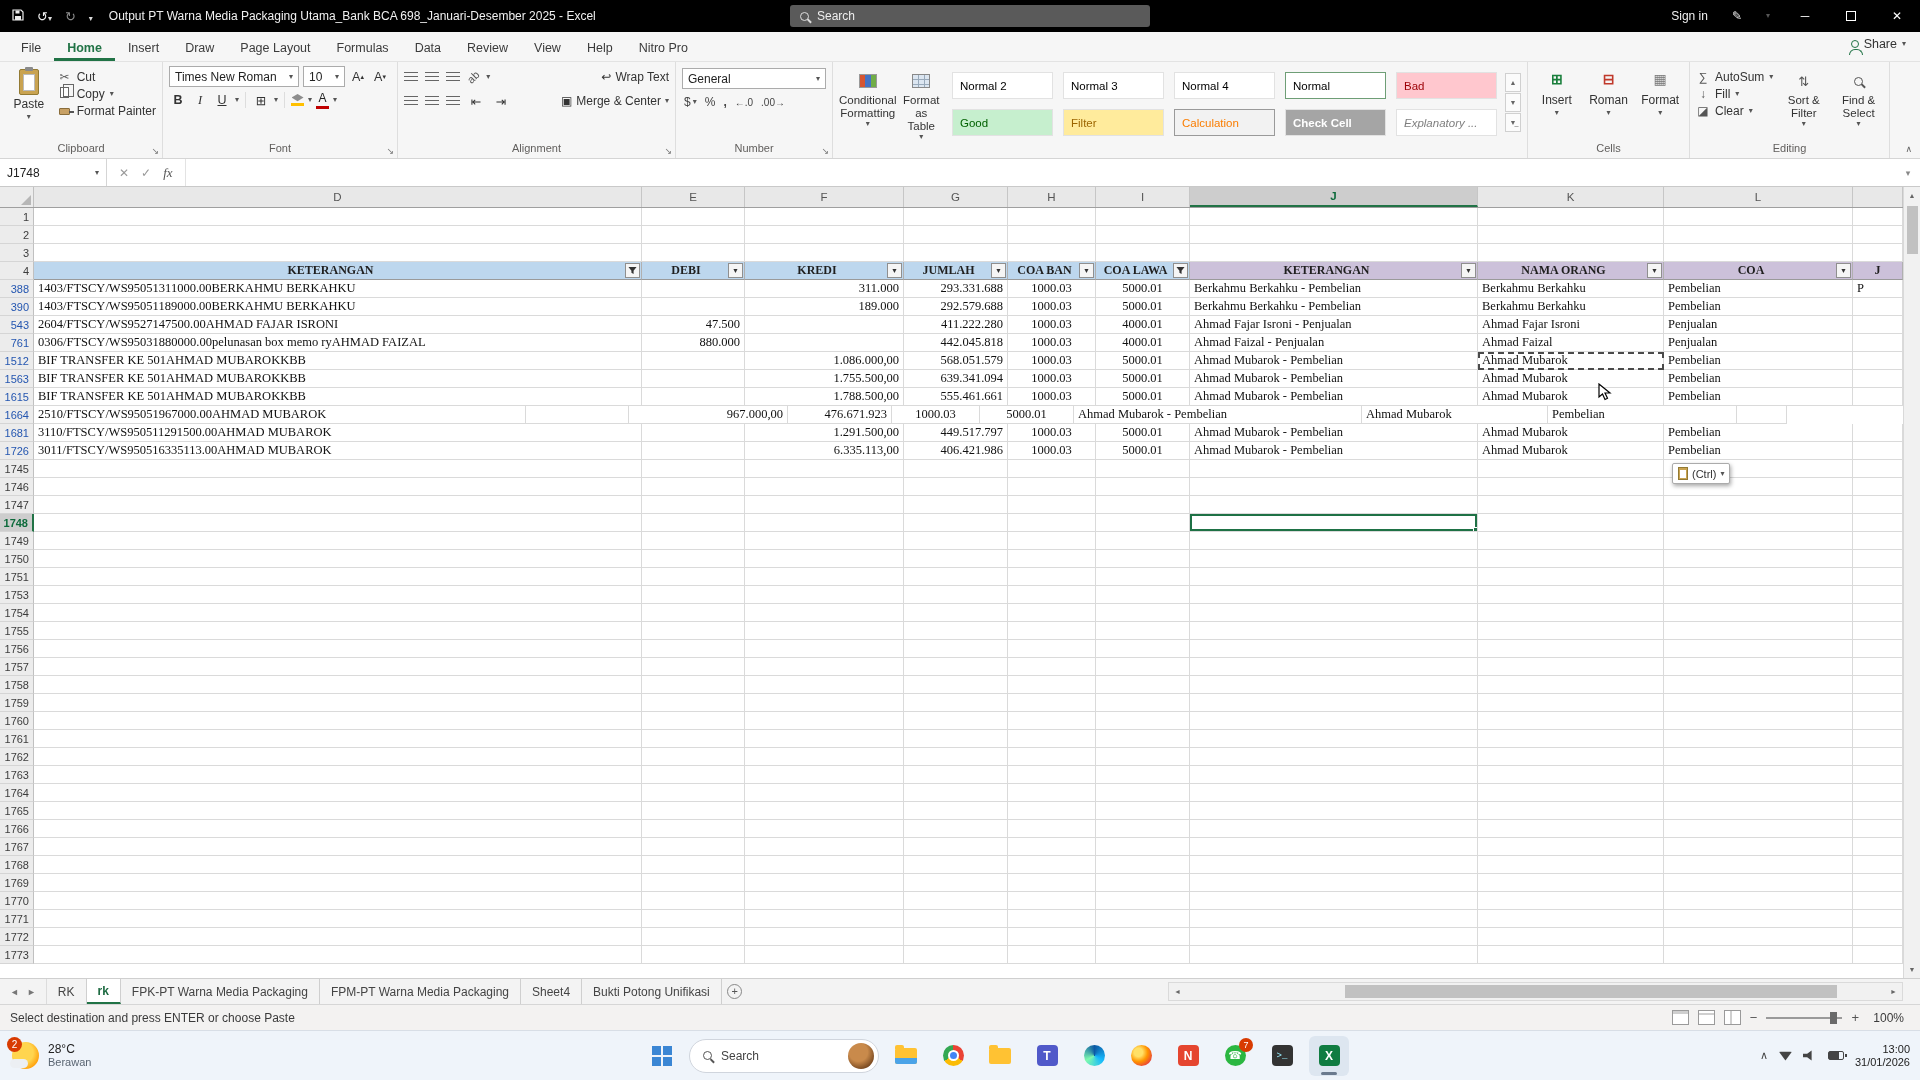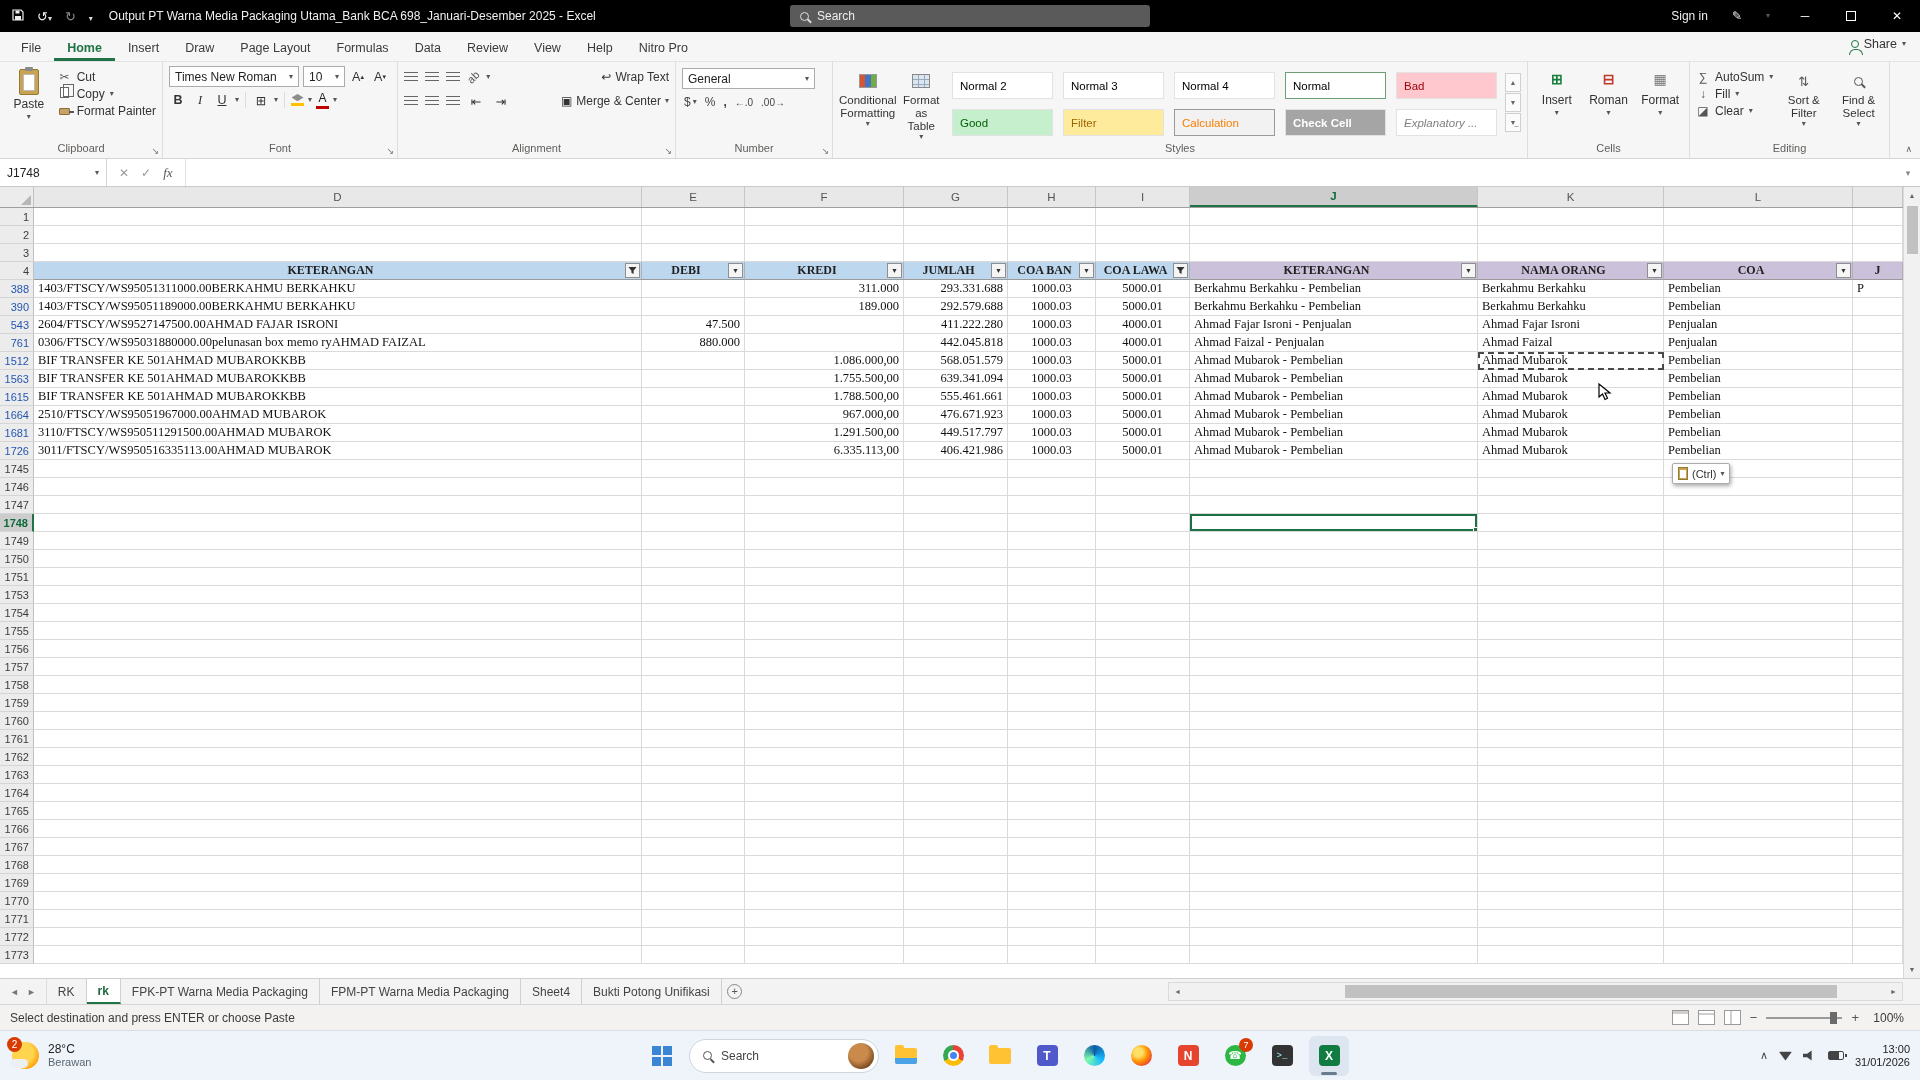--- a/index.html
+++ b/index.html
@@ -331,21 +331,21 @@
         </div>
       </div>
     </div>
     <div class="rlabel">Alignment</div>
     <span class="launcher">↘</span>
   </div>
 
   <div class="rgroup" style="width:157px">
     <div class="rbody">
       <div class="numcol">
-        <div class="combo" style="width:133px">
+        <div class="combo" style="width:144px">
             <span>General</span>
             <span class="caret">▾</span>
           </div>
         <div class="numicons">
           <span class="nb">$<span class="caret">▾</span></span>
           <span class="nb">%</span>
           <span class="nb" style="font-weight:bold">,</span>
           <span class="nb" style="font-size:10px">←.0</span>
           <span class="nb" style="font-size:10px">.00→</span>
         </div>
@@ -382,21 +382,20 @@
           <div class="stylecell" style="background: rgb(242, 242, 242); color: rgb(250, 125, 0); border: 1px solid rgb(154, 154, 154);">Calculation</div>
           <div class="stylecell" style="background: rgb(165, 165, 165); color: rgb(255, 255, 255); font-weight: bold;">Check Cell</div>
           <div class="stylecell" style="background: rgb(255, 255, 255); color: rgb(127, 127, 127); font-style: italic;">Explanatory ...</div>
         </div>
       <div class="galarrows">
         <span>▲</span>
         <span>▼</span>
         <span>▼̲</span>
       </div>
     </div>
-    <div class="rlabel">Styles</div>
   </div>
 
   <div class="rgroup" style="width:162px">
     <div class="rbody" style="justify-content:center">
       <div class="cellbtn">
         <span class="bicon ic-insert">⊞</span>
         <span>Insert</span>
           <span class="caret">▾</span>
       </div>
       <div class="cellbtn">
@@ -655,21 +654,21 @@
         <div class="cell" style="width: 104px; justify-content: flex-end;">555.461.661</div>
         <div class="cell" style="width: 88px; justify-content: center;">1000.03</div>
         <div class="cell" style="width: 94px; justify-content: center;">5000.01</div>
         <div class="cell" style="width: 288px; justify-content: flex-start;">Ahmad Mubarok - Pembelian</div>
         <div class="cell" style="width: 186px; justify-content: flex-start;">Ahmad Mubarok</div>
         <div class="cell" style="width: 189px; justify-content: flex-start;">Pembelian</div>
         <div class="cell" style="width: 50px; justify-content: flex-start;"></div>
       </div>
       <div class="grow">
         <div class="rownum blue">1664</div>
-        <div class="cell" style="width: 608px; justify-content: flex-start;">2510/FTSCY/WS95051967000.00AHMAD MUBAROK</div>
+        <div class="cell" style="width: 492px; justify-content: flex-start;">2510/FTSCY/WS95051967000.00AHMAD MUBAROK</div>
         <div class="cell" style="width: 103px; justify-content: flex-end;"></div>
         <div class="cell" style="width: 159px; justify-content: flex-end;">967.000,00</div>
         <div class="cell" style="width: 104px; justify-content: flex-end;">476.671.923</div>
         <div class="cell" style="width: 88px; justify-content: center;">1000.03</div>
         <div class="cell" style="width: 94px; justify-content: center;">5000.01</div>
         <div class="cell" style="width: 288px; justify-content: flex-start;">Ahmad Mubarok - Pembelian</div>
         <div class="cell" style="width: 186px; justify-content: flex-start;">Ahmad Mubarok</div>
         <div class="cell" style="width: 189px; justify-content: flex-start;">Pembelian</div>
         <div class="cell" style="width: 50px; justify-content: flex-start;"></div>
       </div>

